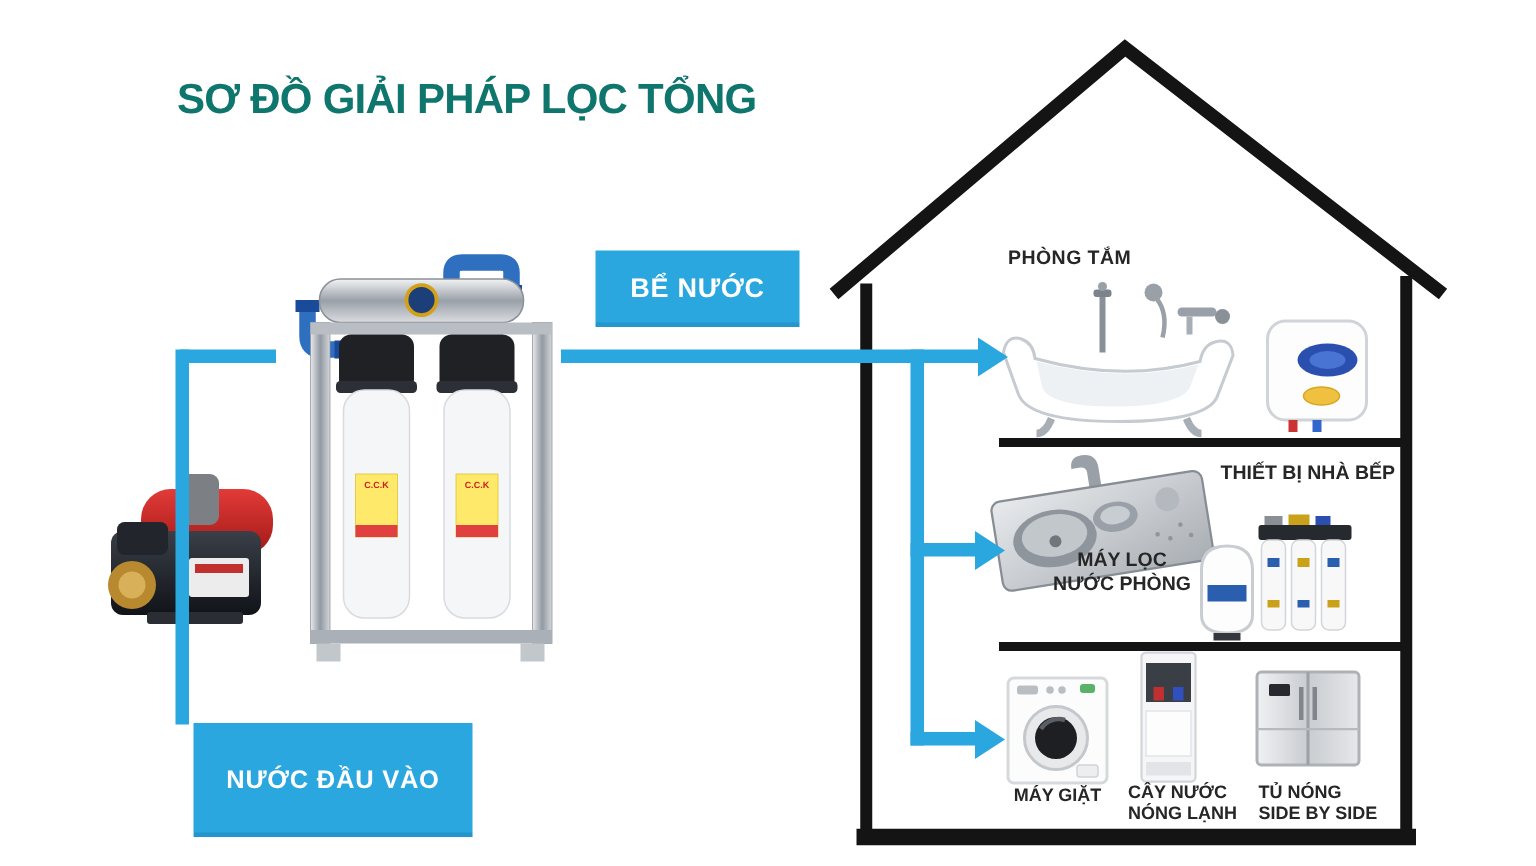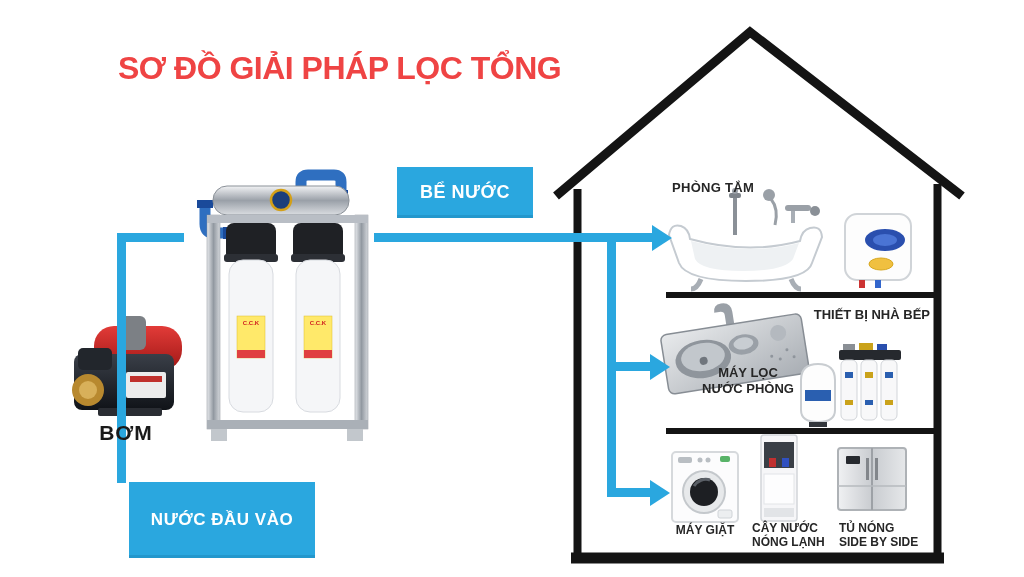--- a/index.html
+++ b/index.html
@@ -18,38 +18,38 @@
     border:3px solid #2fa45c; border-radius:50%; }
   .orbit.o1 { transform:rotate(18deg); }
   .orbit.o2 { transform:rotate(-18deg); }
   .logo .dot { position:absolute; width:7px; height:7px; border-radius:50%; }
   .dot.d1 { background:#1c4f9c; left:103px; top:58px; }
   .dot.d2 { background:#1c4f9c; left:8px; top:88px; }
   .dot.d3 { background:#2fa45c; left:100px; top:84px; }
   .logo .company { position:absolute; left:2px; top:90px; width:112px; text-align:center;
     color:#1c4f9c; font-weight:bold; font-size:13px; letter-spacing:0.5px; }
 
-  .title { position:absolute; left:118px; top:50px; font-size:32px; font-weight:bold;
-    color:#ef4444; letter-spacing:-0.5px; }
+  .title { position:absolute; left:118px; top:50px; font-size:28px; font-weight:bold;
+    color:#0f766e; letter-spacing:-0.5px; }
 
   
   .pipe { position:absolute; background:#2aa7df; z-index:4; }
   .arrowhead { position:absolute; width:0; height:0; z-index:4;
     border-top:13px solid transparent; border-bottom:13px solid transparent;
     border-left:20px solid #2aa7df; }
   .flowbox { position:absolute; background:#2aa7df; z-index:5; display:flex;
     align-items:center; justify-content:center; color:#fff; font-weight:bold;
     box-shadow:inset 0 -3px 0 rgba(0,60,100,0.15); }
   .flowbox.tank { left:397px; top:167px; width:136px; height:51px; font-size:18px; letter-spacing:0.5px; }
   .flowbox.input { left:117px; top:482px; width:186px; height:76px; font-size:17px; letter-spacing:0.5px;margin-left:12px; }
 
   
   .lbl { position:absolute; color:#262626; font-weight:bold; z-index:5; }
   .lbl-bom { left:66px; top:421px; width:120px; text-align:center; font-size:21px; letter-spacing:1px; color:#1a1a1a; }
-  .lbl-phongtam { left:672px; top:180px; font-size:13px; letter-spacing:0.3px; }
+  .lbl-phongtam { left:672px; top:164px; font-size:13px; letter-spacing:0.3px; }
   .lbl-thietbi { left:797px; top:307px; width:133px; text-align:right; font-size:13px; }
   .lbl-mayloc { left:691px; top:365px; width:114px; text-align:center; font-size:13px; line-height:16px; }
   .lbl-maygiat { left:661px; top:523px; width:88px; text-align:center; font-size:12px; }
   .lbl-caynuoc { left:752px; top:521px; font-size:12px; line-height:14px; }
   .lbl-tulanh { left:839px; top:521px; font-size:12px; line-height:14px; }
 
   
   .art { position:absolute; z-index:3; }
   .house-svg { position:absolute; left:0; top:0; z-index:2; }
 
@@ -102,21 +102,20 @@
       <rect x="52" y="2" width="26" height="34" rx="6" fill="#7c8085"></rect>
       <rect x="6" y="40" width="100" height="56" rx="8" fill="url(#blkg)"></rect>
       <rect x="10" y="34" width="34" height="22" rx="5" fill="#22262c"></rect>
       <circle cx="20" cy="76" r="16" fill="#b8892f"></circle>
       <circle cx="20" cy="76" r="9" fill="#d8b05a"></circle>
       <rect x="58" y="58" width="40" height="26" rx="2" fill="#ececec"></rect>
       <rect x="62" y="62" width="32" height="6" fill="#c0302c"></rect>
       <rect x="30" y="94" width="64" height="8" rx="2" fill="#2a2d33"></rect>
     </svg>
   </div>
-  <div class="lbl lbl-bom">BƠM</div>
 
   <div class="art" style="left:195px; top:166px; width:185px; height:282px;">
     <svg width="185" height="282" viewBox="0 0 185 282">
       <defs>
         <linearGradient id="steel" x1="0" y1="0" x2="0" y2="1">
           <stop offset="0" stop-color="#f2f3f5"></stop>
             <stop offset="0.5" stop-color="#9aa0a8"></stop>
             <stop offset="1" stop-color="#dadde1"></stop>
         </linearGradient>
         <linearGradient id="steelv" x1="0" y1="0" x2="1" y2="0">

